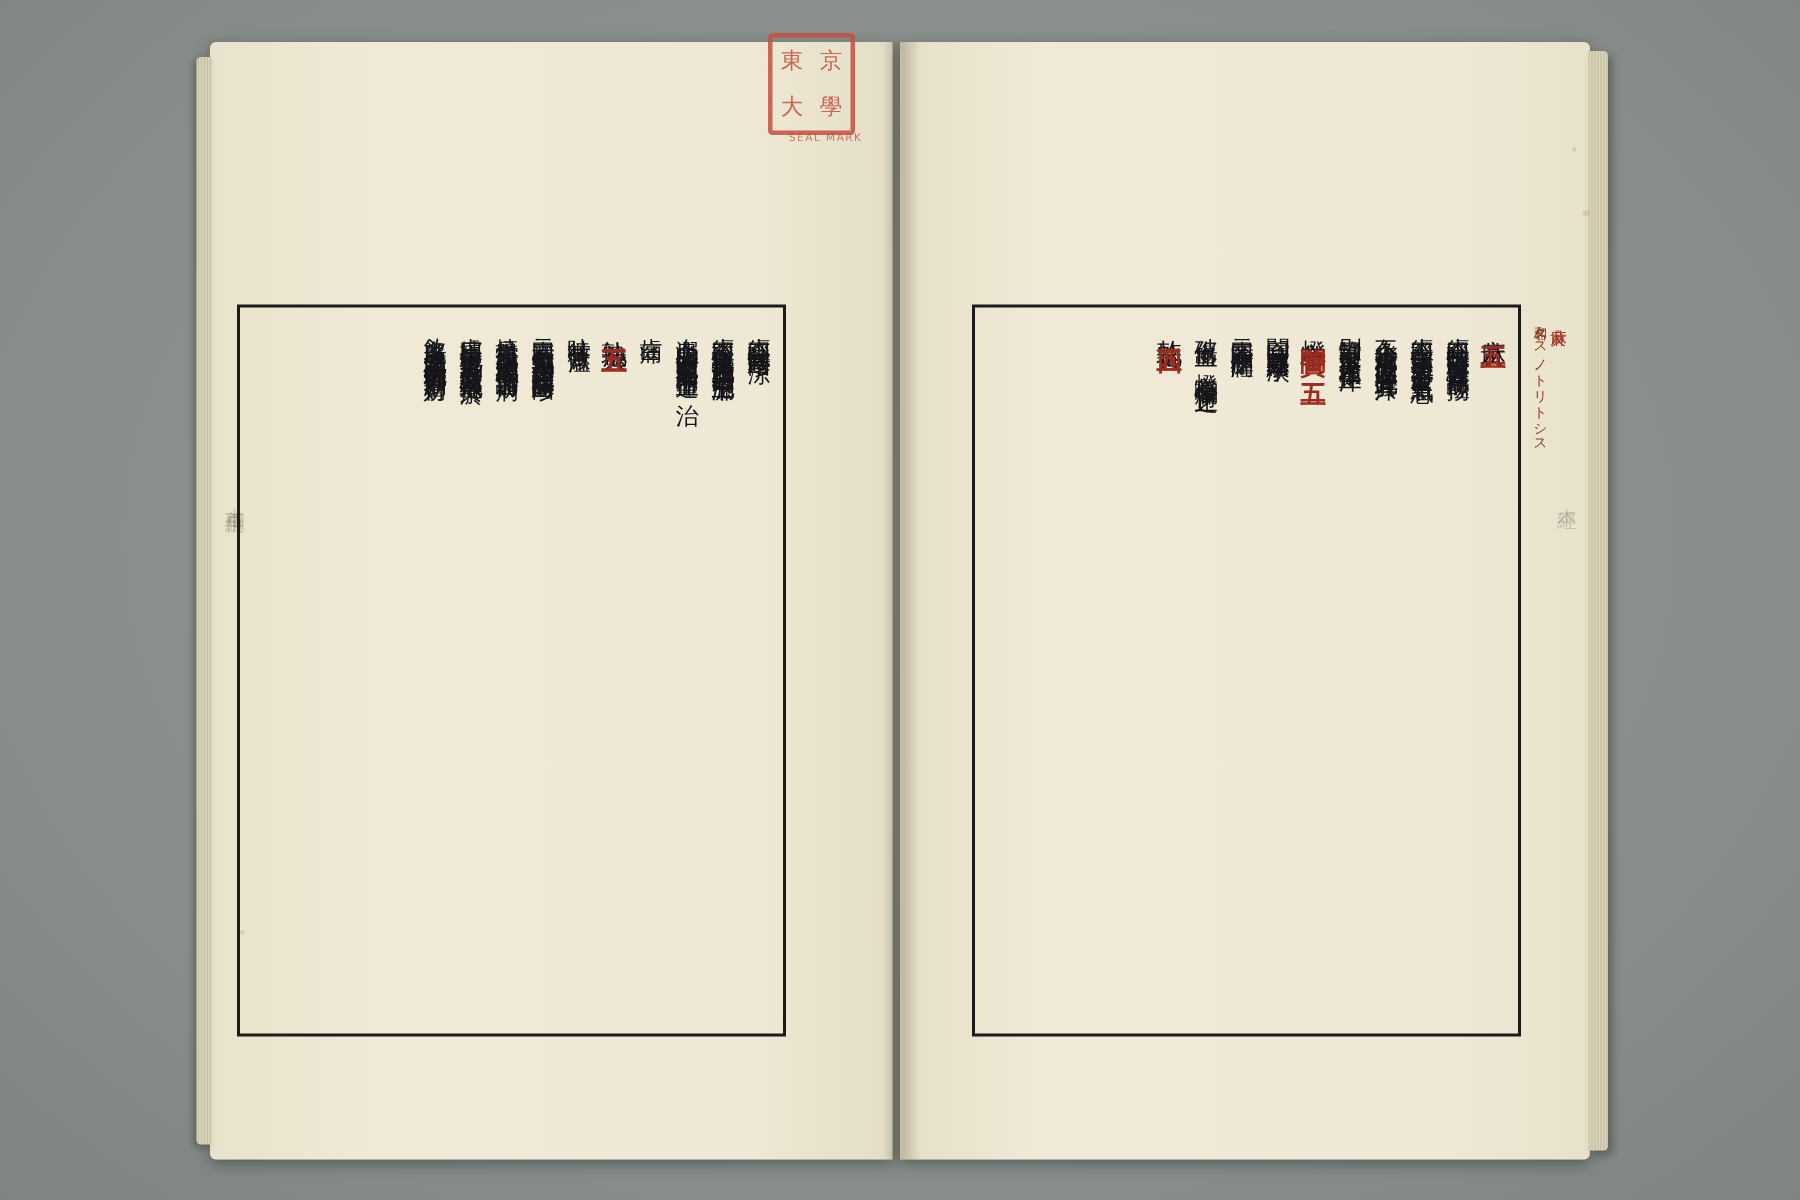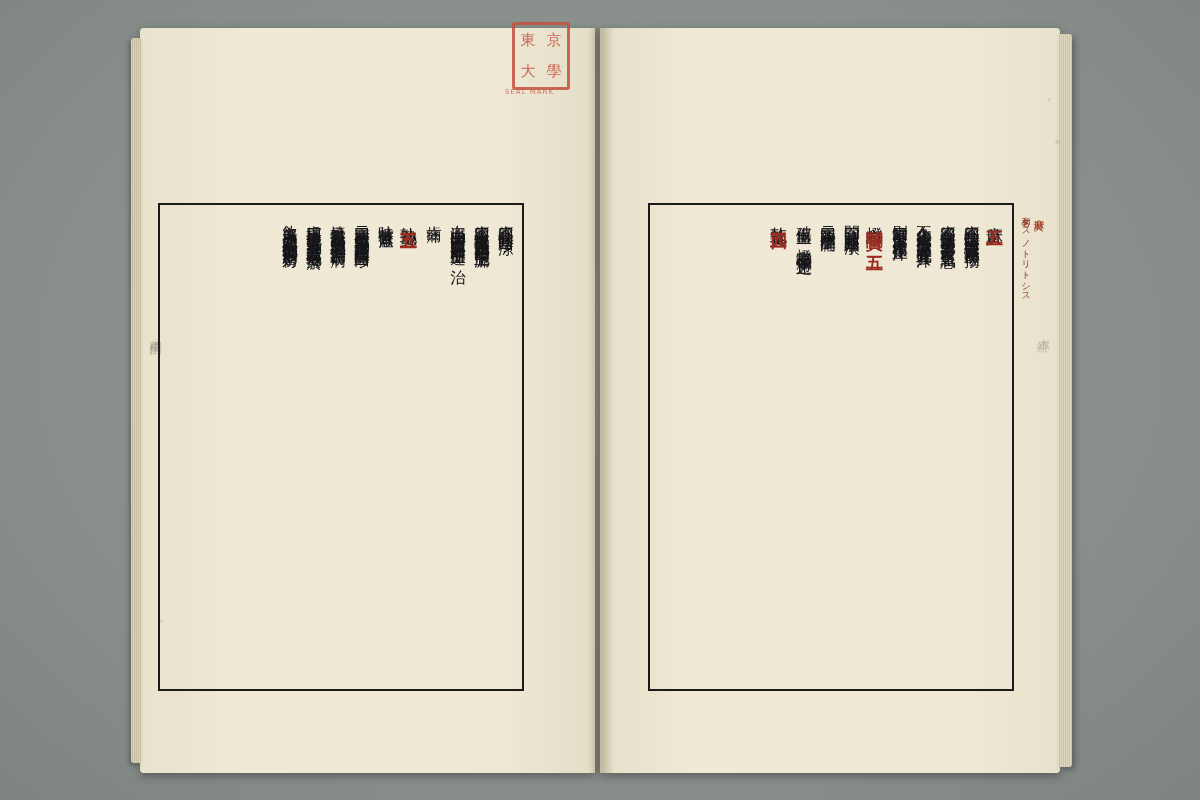--- a/index.html
+++ b/index.html
@@ -183,21 +183,21 @@
     opacity: 0.85;
     letter-spacing: 0;
   }
   .seal span { display: block; }
 
   .seal-caption {
     position: absolute;
     left: 505px;
     top: 88px;
     width: 70px;
-    text-align: left;
+    text-align: right;
     font-size: 7px;
     letter-spacing: 1px;
     color: rgba(198,80,63,0.75);
     font-family: "DejaVu Sans", sans-serif;
   }
 
   
   .speckle {
     position: absolute;
     background: rgba(120,105,70,0.18);

